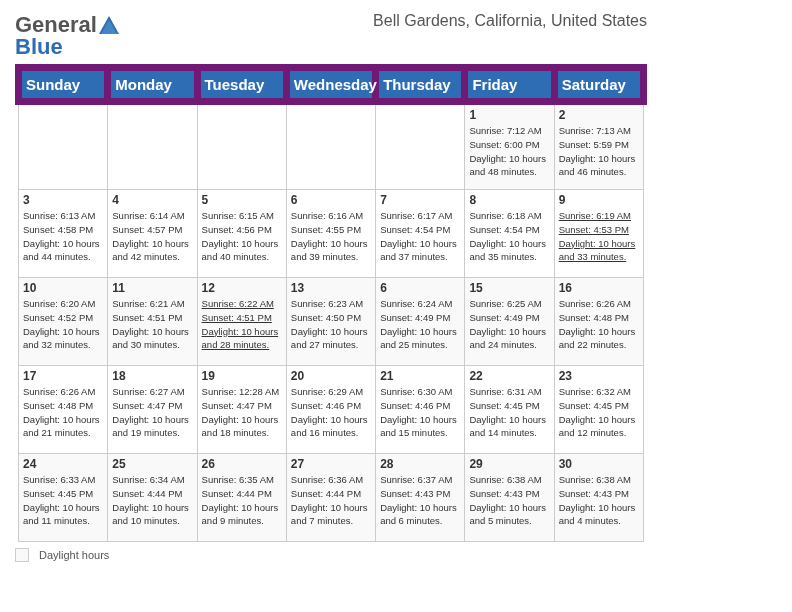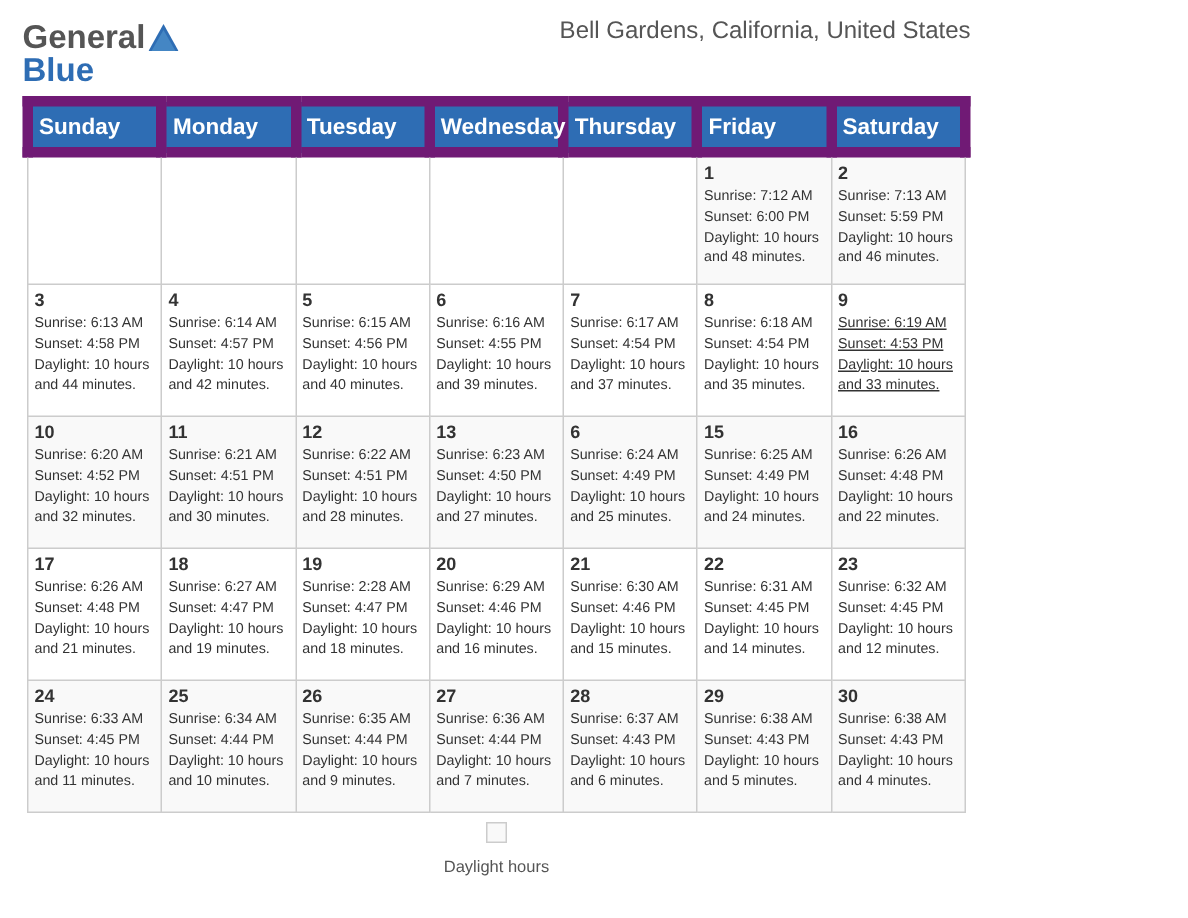--- a/index.html
+++ b/index.html
@@ -53,21 +53,21 @@
     }
     
     .day-info {
       font-size: 9.5px;
       color: #333;
       line-height: 1.45;
     }
     
     .empty-cell { background: #fff !important; }
     
-    .footer { display: flex; align-items: center; gap: 10px; margin-top: 6px; font-size: 11px; color: #555; flex-direction: column; }
+    .footer { display: flex; align-items: center; gap: 10px; margin-top: 6px; font-size: 11px; color: #555; }
     .legend-box { width: 14px; height: 14px; background: #f9f9f9; border: 1px solid #ccc; display: inline-block; }
   </style>
 </head>
 <body>
 
 <div class="page">
   <div class="header">
     <div class="logo">
       <div style="display:flex; align-items:center; gap:2px;">
         <span class="logo-text logo-general">General</span>
@@ -178,21 +178,21 @@
           </td>
           <td>
             <span class="day-num">11</span>
             <div class="day-info" style="white-space: pre-line;">Sunrise: 6:21 AM
 Sunset: 4:51 PM
 Daylight: 10 hours
 and 30 minutes.</div>
           </td>
           <td>
             <span class="day-num">12</span>
-            <div class="day-info" style="white-space: pre-line;">Sunrise: 6:22 AM
+            <div class="day-info" style="white-space: pre-line; text-decoration: underline;">Sunrise: 6:22 AM
 Sunset: 4:51 PM
 Daylight: 10 hours
 and 28 minutes.</div>
           </td>
           <td>
             <span class="day-num">13</span>
             <div class="day-info" style="white-space: pre-line;">Sunrise: 6:23 AM
 Sunset: 4:50 PM
 Daylight: 10 hours
 and 27 minutes.</div>
@@ -229,21 +229,21 @@
           </td>
           <td>
             <span class="day-num">18</span>
             <div class="day-info" style="white-space: pre-line;">Sunrise: 6:27 AM
 Sunset: 4:47 PM
 Daylight: 10 hours
 and 19 minutes.</div>
           </td>
           <td>
             <span class="day-num">19</span>
-            <div class="day-info" style="white-space: pre-line;">Sunrise: 2:28 AM
+            <div class="day-info" style="white-space: pre-line;">Sunrise: 12:28 AM
 Sunset: 4:47 PM
 Daylight: 10 hours
 and 18 minutes.</div>
           </td>
           <td>
             <span class="day-num">20</span>
             <div class="day-info" style="white-space: pre-line;">Sunrise: 6:29 AM
 Sunset: 4:46 PM
 Daylight: 10 hours
 and 16 minutes.</div>

